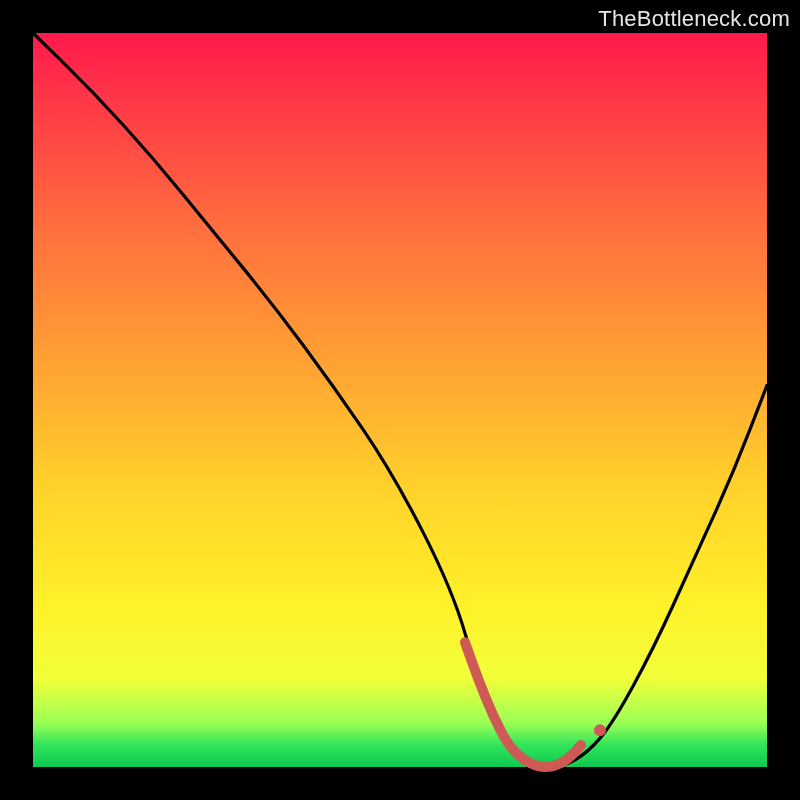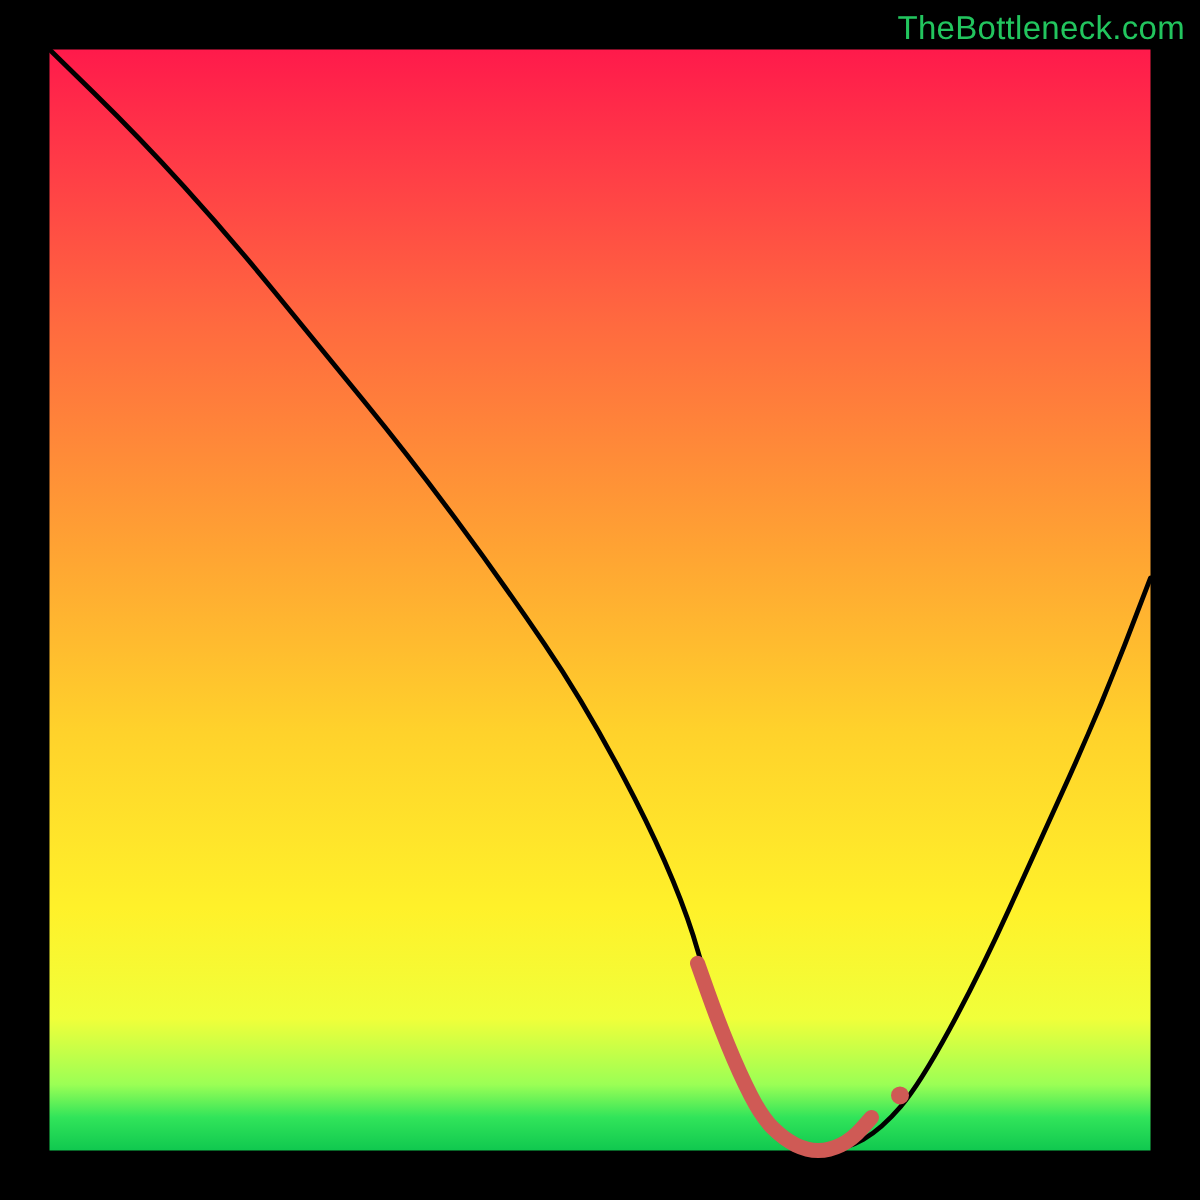--- a/index.html
+++ b/index.html
@@ -43,21 +43,21 @@
     left: 0;
     top: 0;
     width: 734px;
     height: 734px;
     overflow: visible;
   }
   .watermark {
     position: absolute;
     top: 6px;
     right: 10px;
-    color: #22c55e;
+    color: #e5e5e5;
     font-size: 22px;
     font-weight: 500;
     letter-spacing: 0.2px;
     user-select: none;
   }
 </style>
 </head>
 <body>
 
 <div class="frame">

